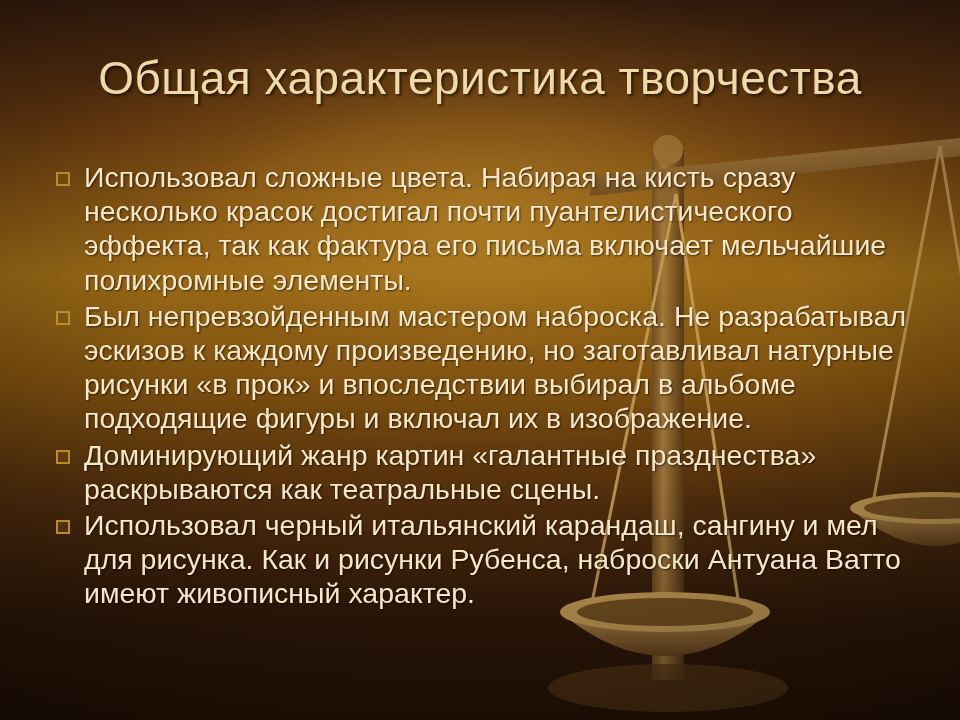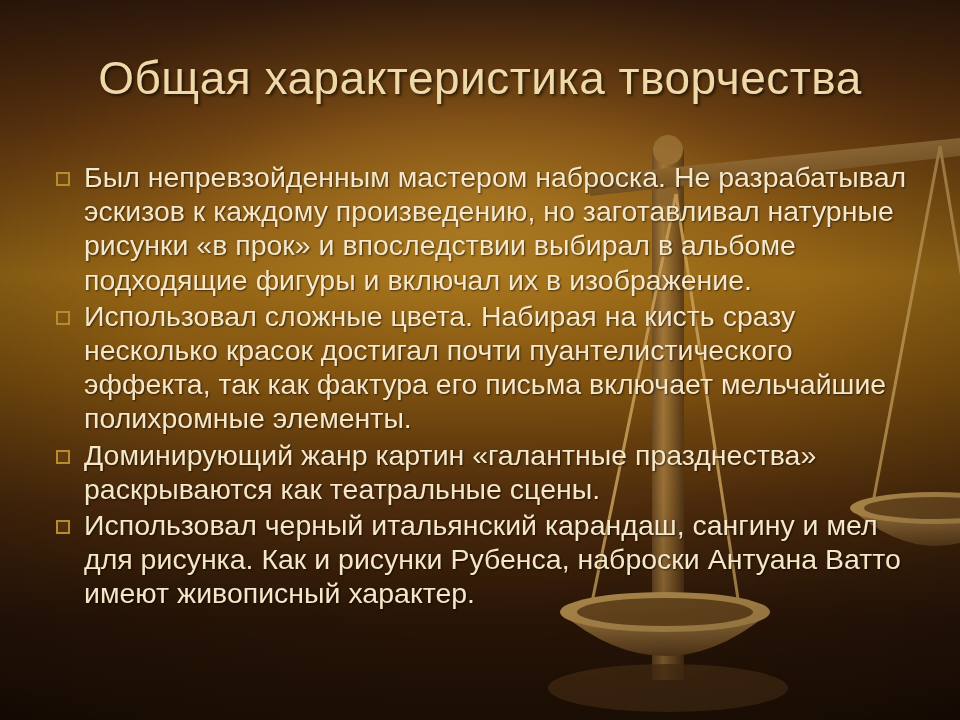--- a/index.html
+++ b/index.html
@@ -152,25 +152,25 @@
     <ellipse cx="496" cy="508" rx="72" ry="11" fill="#7a5524"></ellipse>
   </svg>
 
   <div class="bg-vignette"></div>
 
   <h1 class="title">Общая характеристика творчества</h1>
 
   <ul class="body-list">
     <li class="bullet-row">
       <span class="bullet-marker"></span>
-      <span class="bullet-text">Был непревзойденным мастером наброска. Не разрабатывал эскизов к каждому произведению, но заготавливал натурные рисунки «в прок» и впоследствии выбирал в альбоме подходящие фигуры и включал их в изображение.</span>
+      <span class="bullet-text">Использовал сложные цвета. Набирая на кисть сразу несколько красок достигал почти пуантелистического эффекта, так как фактура его письма включает мельчайшие полихромные элементы.</span>
     </li>
     <li class="bullet-row">
       <span class="bullet-marker"></span>
-      <span class="bullet-text">Использовал сложные цвета. Набирая на кисть сразу несколько красок достигал почти пуантелистического эффекта, так как фактура его письма включает мельчайшие полихромные элементы.</span>
+      <span class="bullet-text">Был непревзойденным мастером наброска. Не разрабатывал эскизов к каждому произведению, но заготавливал натурные рисунки «в прок» и впоследствии выбирал в альбоме подходящие фигуры и включал их в изображение.</span>
     </li>
     <li class="bullet-row">
       <span class="bullet-marker"></span>
       <span class="bullet-text">Доминирующий жанр картин «галантные празднества» раскрываются как театральные сцены.</span>
     </li>
     <li class="bullet-row">
       <span class="bullet-marker"></span>
       <span class="bullet-text">Использовал черный итальянский карандаш, сангину и мел для рисунка. Как и рисунки Рубенса, наброски Антуана Ватто имеют живописный характер.</span>
     </li>
   </ul>

